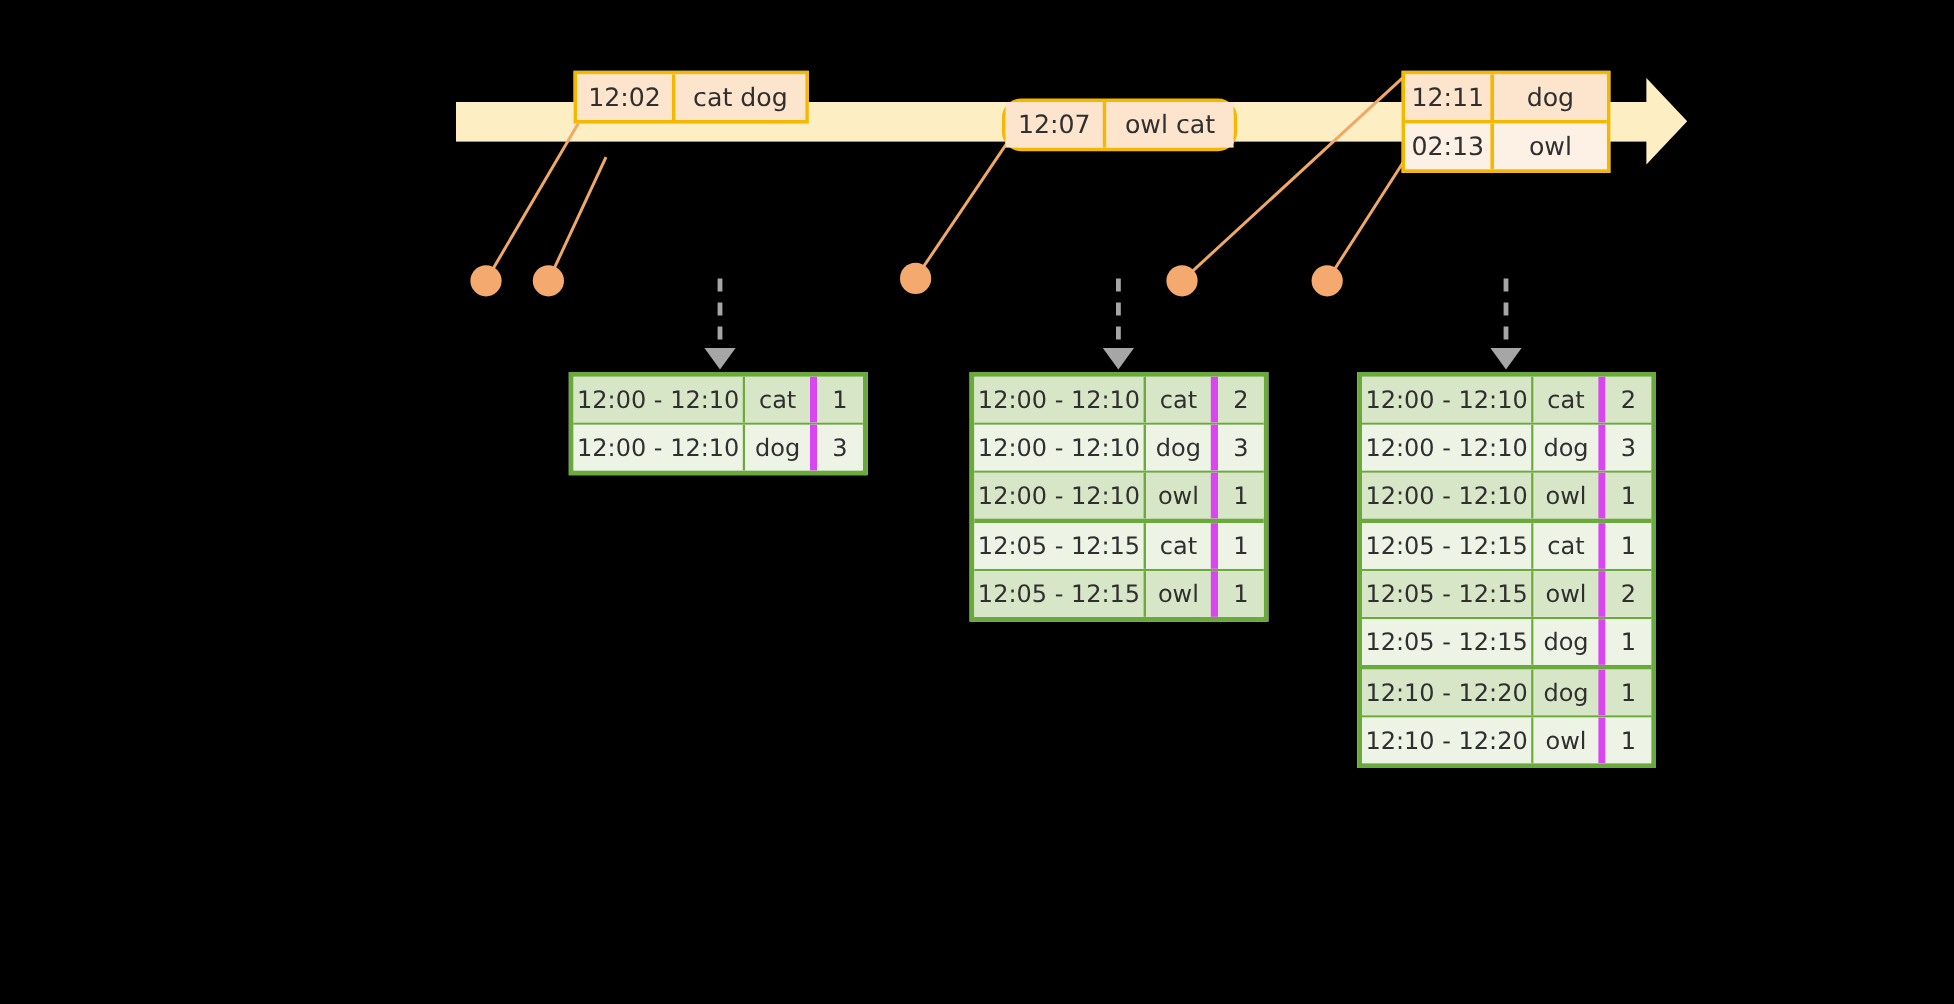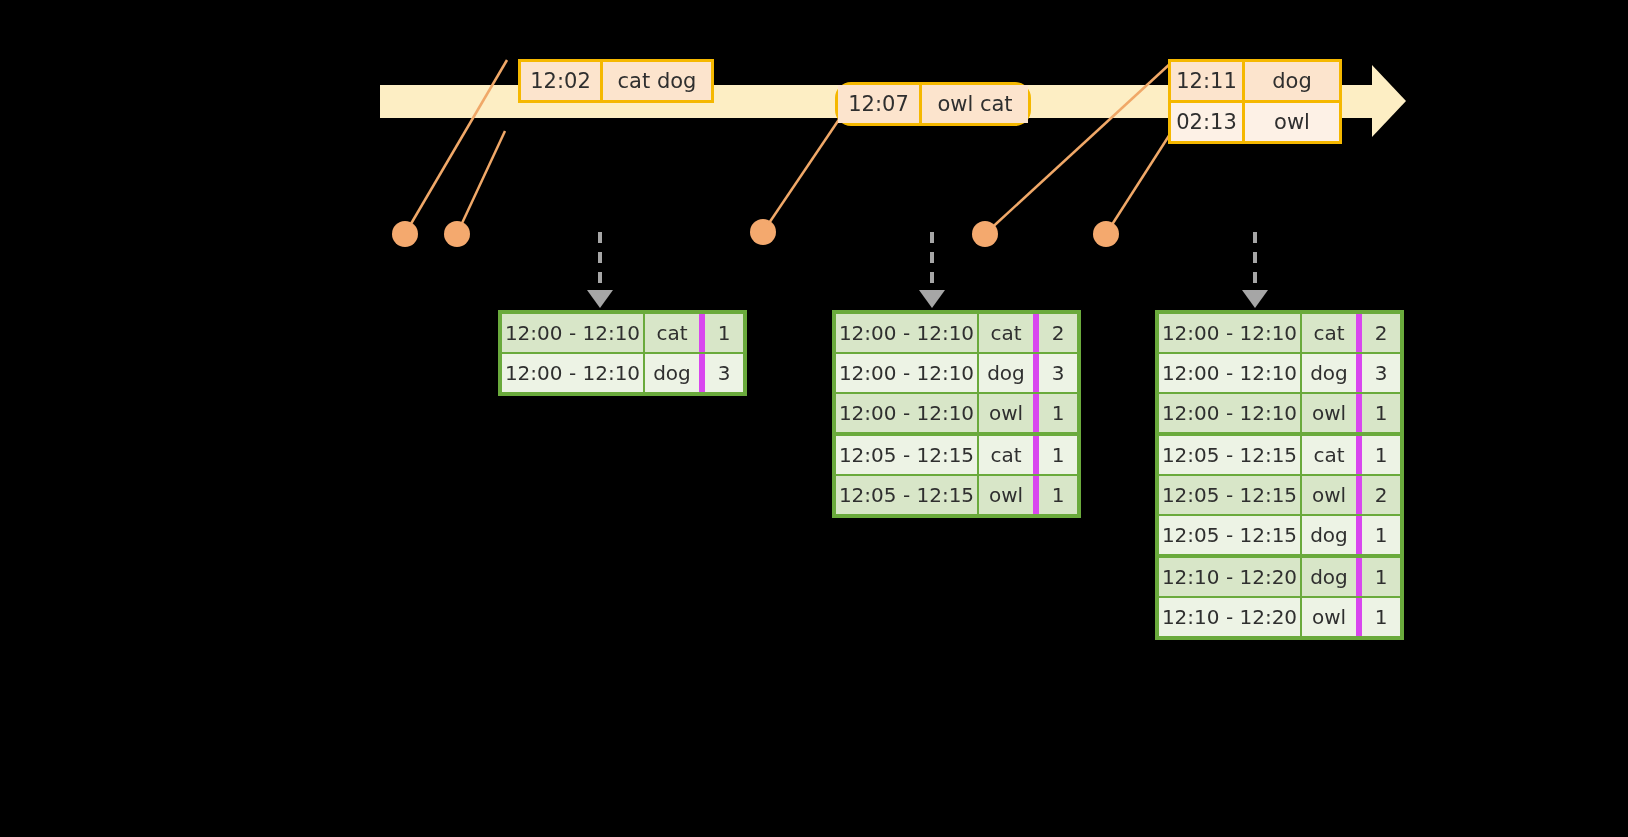--- a/index.html
+++ b/index.html
@@ -82,39 +82,38 @@
     color: #2f2f2f;
     padding: 12px 6px;
     flex: 1 1 auto;
   }
   .row-shade-a .event-time,
   .row-shade-a .event-words { background: #fce4cd; }
   .row-shade-b .event-time,
   .row-shade-b .event-words { background: #fdf1e6; }
 
   
-  #event-box-0 { left: 518px; top: 59px; width: 196px; }
+  #event-box-0 { left: 478px; top: 59px; width: 196px; }
   #event-box-0 .event-row { height: 38px; }
   #event-box-0 .event-time { width: 82px; }
 
   #event-box-1 { left: 835px; top: 82px; width: 196px; border-radius: 16px; }
   #event-box-1 .event-row { height: 38px; }
   #event-box-1 .event-time { width: 84px; }
 
   #event-box-2 { left: 1168px; top: 59px; width: 174px; }
   #event-box-2 .event-row { height: 38px; text-align: center; }
   #event-box-2 .event-time { width: 74px; }
 
   
   .result-table {
     position: absolute;
     border: 4px solid #6aaa3c;
     box-sizing: border-box;
     background: #ffffff;
-    margin-left: 24px;
   }
   .result-row {
     display: flex;
     align-items: stretch;
     height: 38px;
   }
   .result-row + .result-row { border-top: 2px solid #6aaa3c; }
   .cell {
     box-sizing: border-box;
     display: flex;

